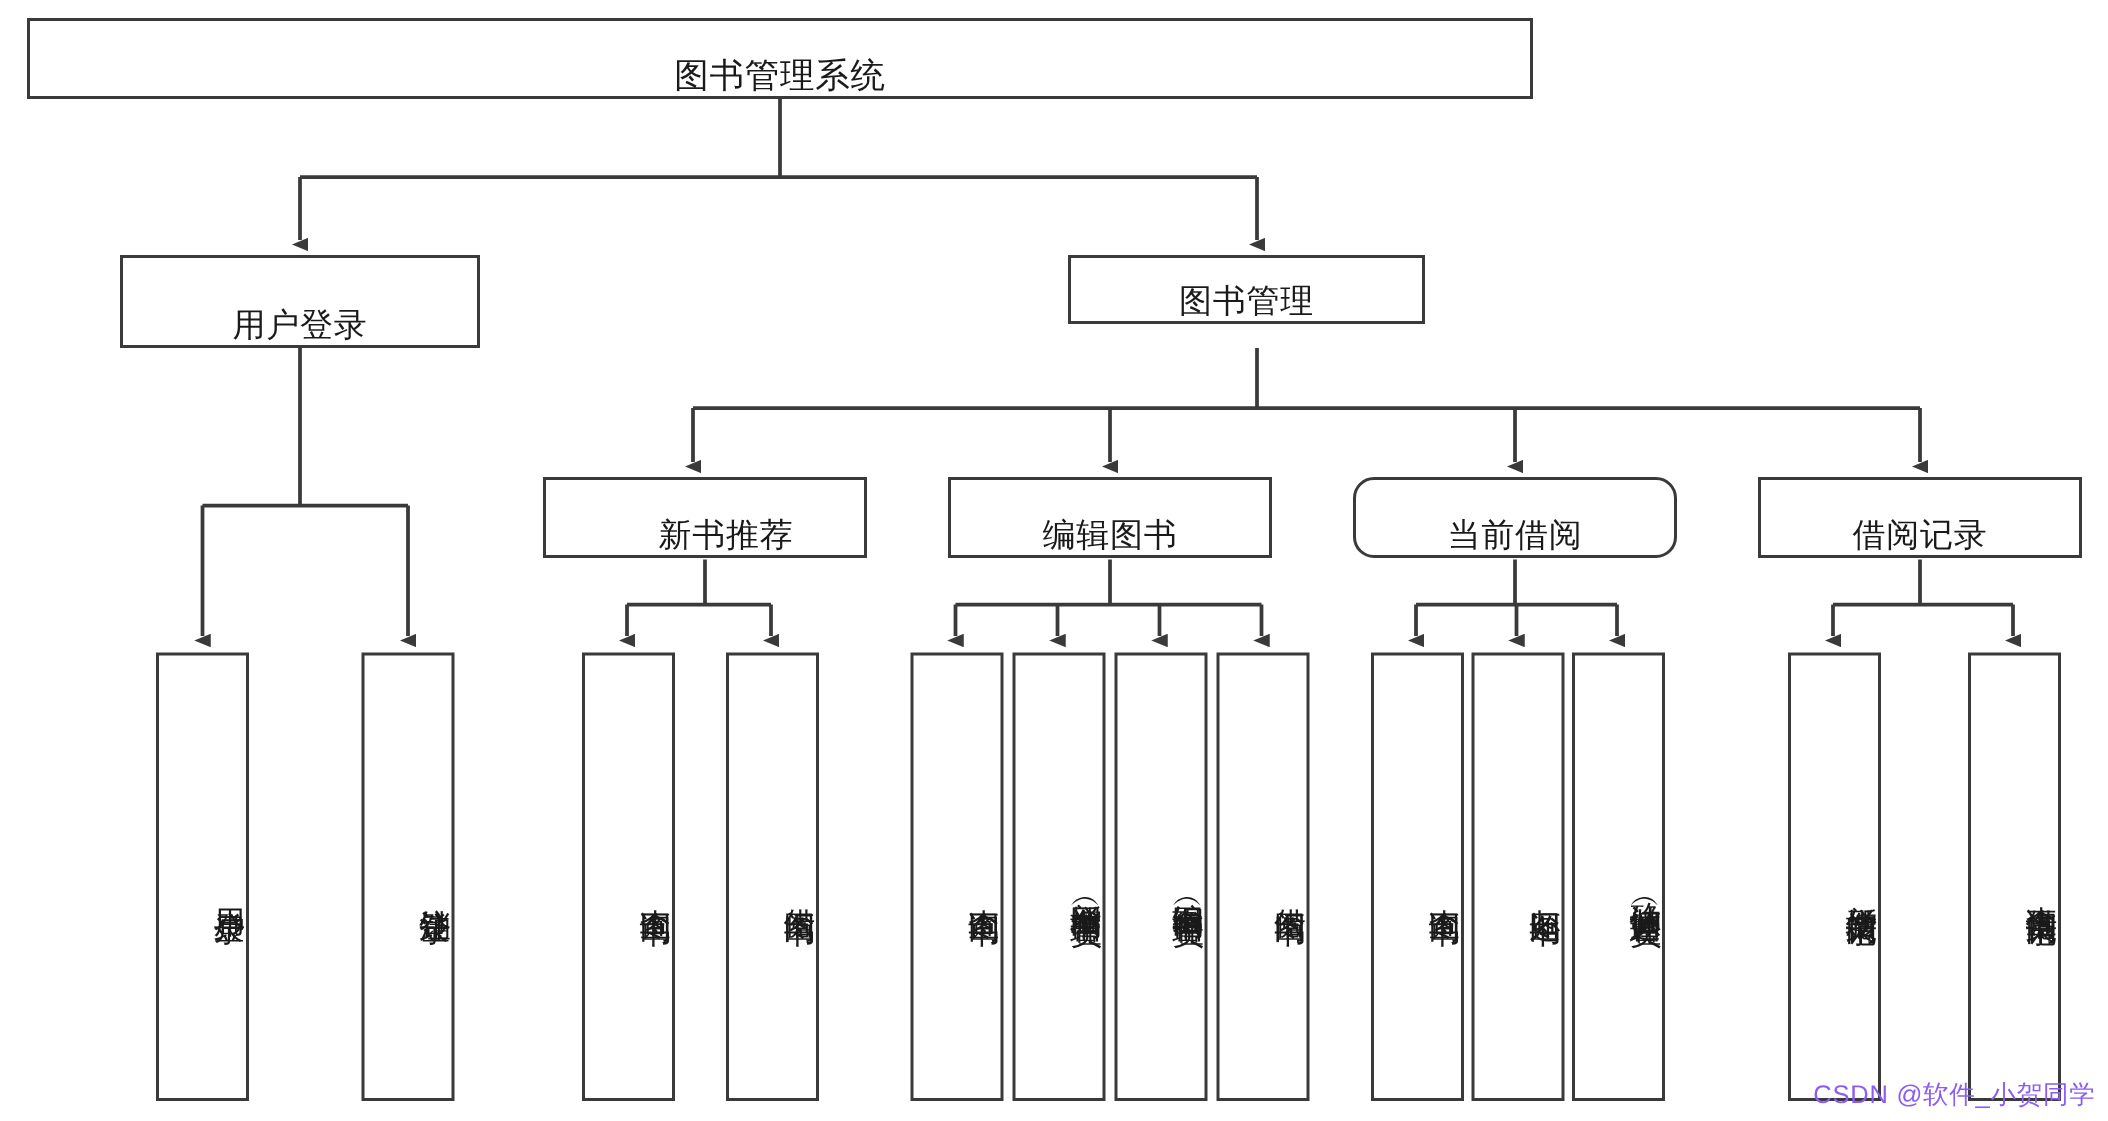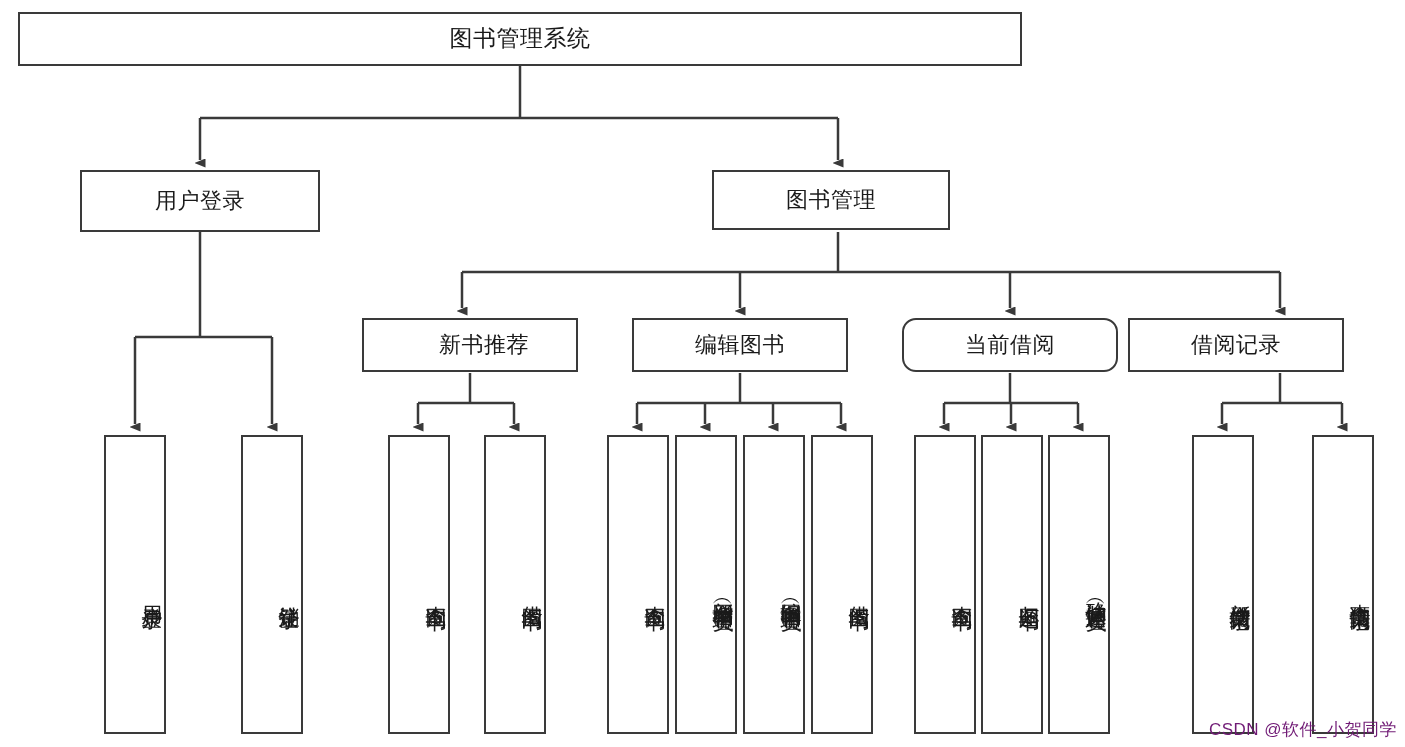--- a/index.html
+++ b/index.html
@@ -24,21 +24,21 @@
     width: 1405px;
     height: 747px;
     pointer-events: none;
   }
   .node {
     position: absolute;
     box-sizing: border-box;
     border: 2.5px solid #3a3a3a;
     background: #ffffff;
     display: flex;
-    align-items: center;
+    align-items: flex-end;
     justify-content: center;
     color: #1a1a1a;
     line-height: 1.18;
   }
   .node.horiz {
     font-size: 22px;
     letter-spacing: 0.5px;
   }
   .node.root {
     font-size: 23px;
@@ -56,21 +56,21 @@
     writing-mode: vertical-rl;
     text-orientation: upright;
     white-space: normal;
     text-align: start;
   }
   .watermark {
     position: absolute;
     right: 8px;
     bottom: 6px;
     font-size: 17px;
-    color: #701a75;
+    color: #8b5cf6;
     white-space: nowrap;
     letter-spacing: 0.5px;
   }
 </style>
 </head>
 <body>
 
 <div id="canvas">
 
   <svg id="wires" viewBox="0 0 1405 747" xmlns="http://www.w3.org/2000/svg">
@@ -126,37 +126,37 @@
   </svg>
 
   <div class="node horiz root" style="left:18px; top:12px; width:1004px; height:54px;">
     <span>图书管理系统</span>
   </div>
 
   <div class="node horiz" style="left:80px; top:170px; width:240px; height:62px;">
     <span>用户登录</span>
   </div>
 
-  <div class="node horiz" style="left:712px; top:170px; width:238px; height:60px;">
+  <div class="node horiz" style="left:712px; top:170px; width:238px; height:46px;">
     <span>图书管理</span>
   </div>
 
   <div class="node horiz" style="left:362px; top:318px; width:216px; height:54px;padding-left:28px;">
     <span>新书推荐</span>
   </div>
 
   <div class="node horiz" style="left:632px; top:318px; width:216px; height:54px;">
     <span>编辑图书</span>
   </div>
 
   <div class="node horiz" style="left:902px; top:318px; width:216px; height:54px;border-radius:14px;">
     <span>当前借阅</span>
   </div>
 
-  <div class="node horiz" style="left:1128px; top:318px; width:216px; height:54px;">
+  <div class="node horiz" style="left:1172px; top:318px; width:216px; height:54px;">
     <span>借阅记录</span>
   </div>
 
   <div class="node leaf" style="left:104px; top:435px; width:62px; height:299px;">
     <span class="vlabel">用户登录</span>
   </div>
 
   <div class="node leaf" style="left:241px; top:435px; width:62px; height:299px;">
     <span class="vlabel">注销登录</span>
   </div>

